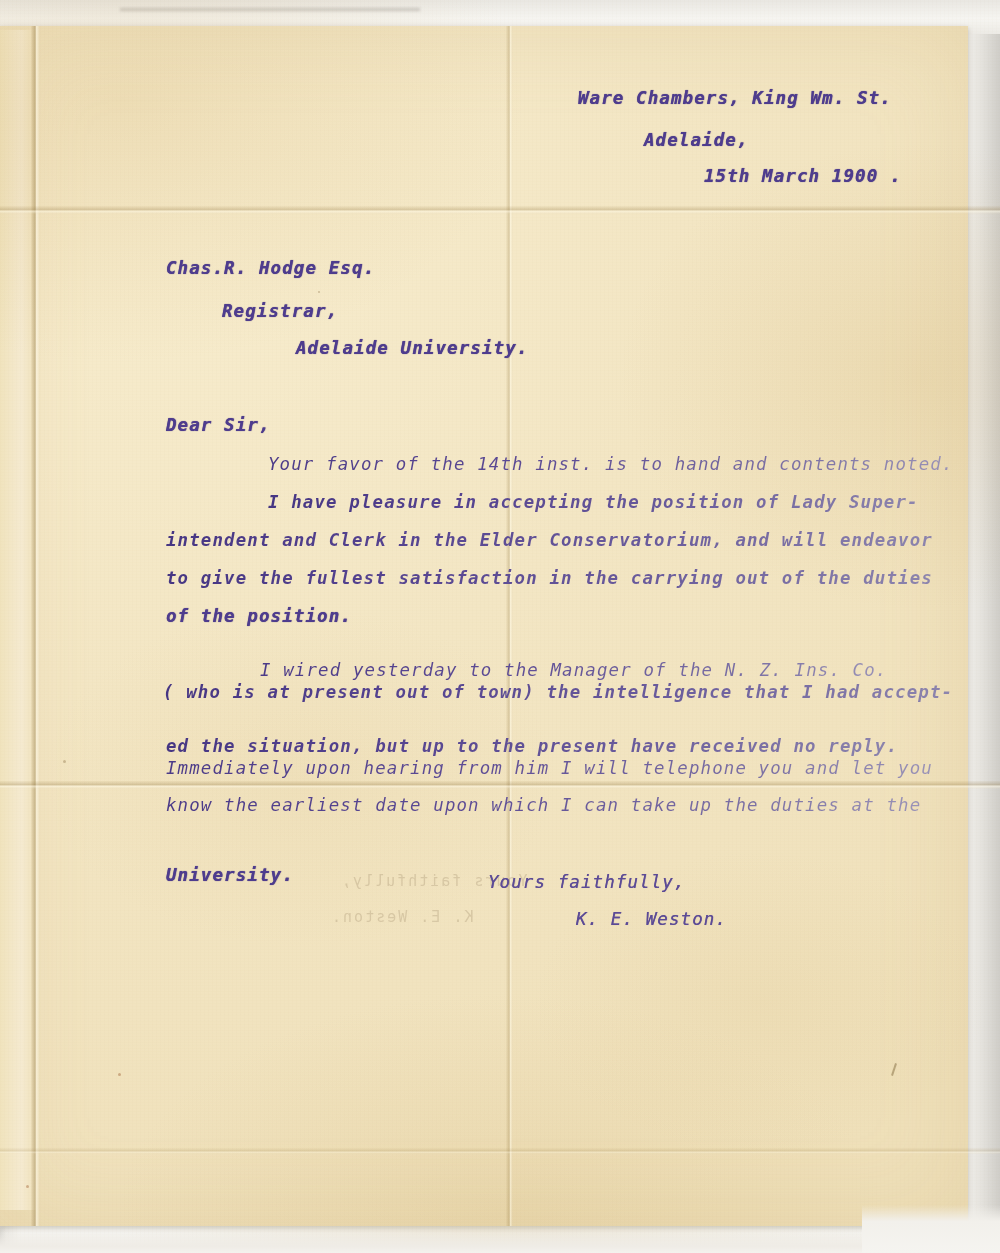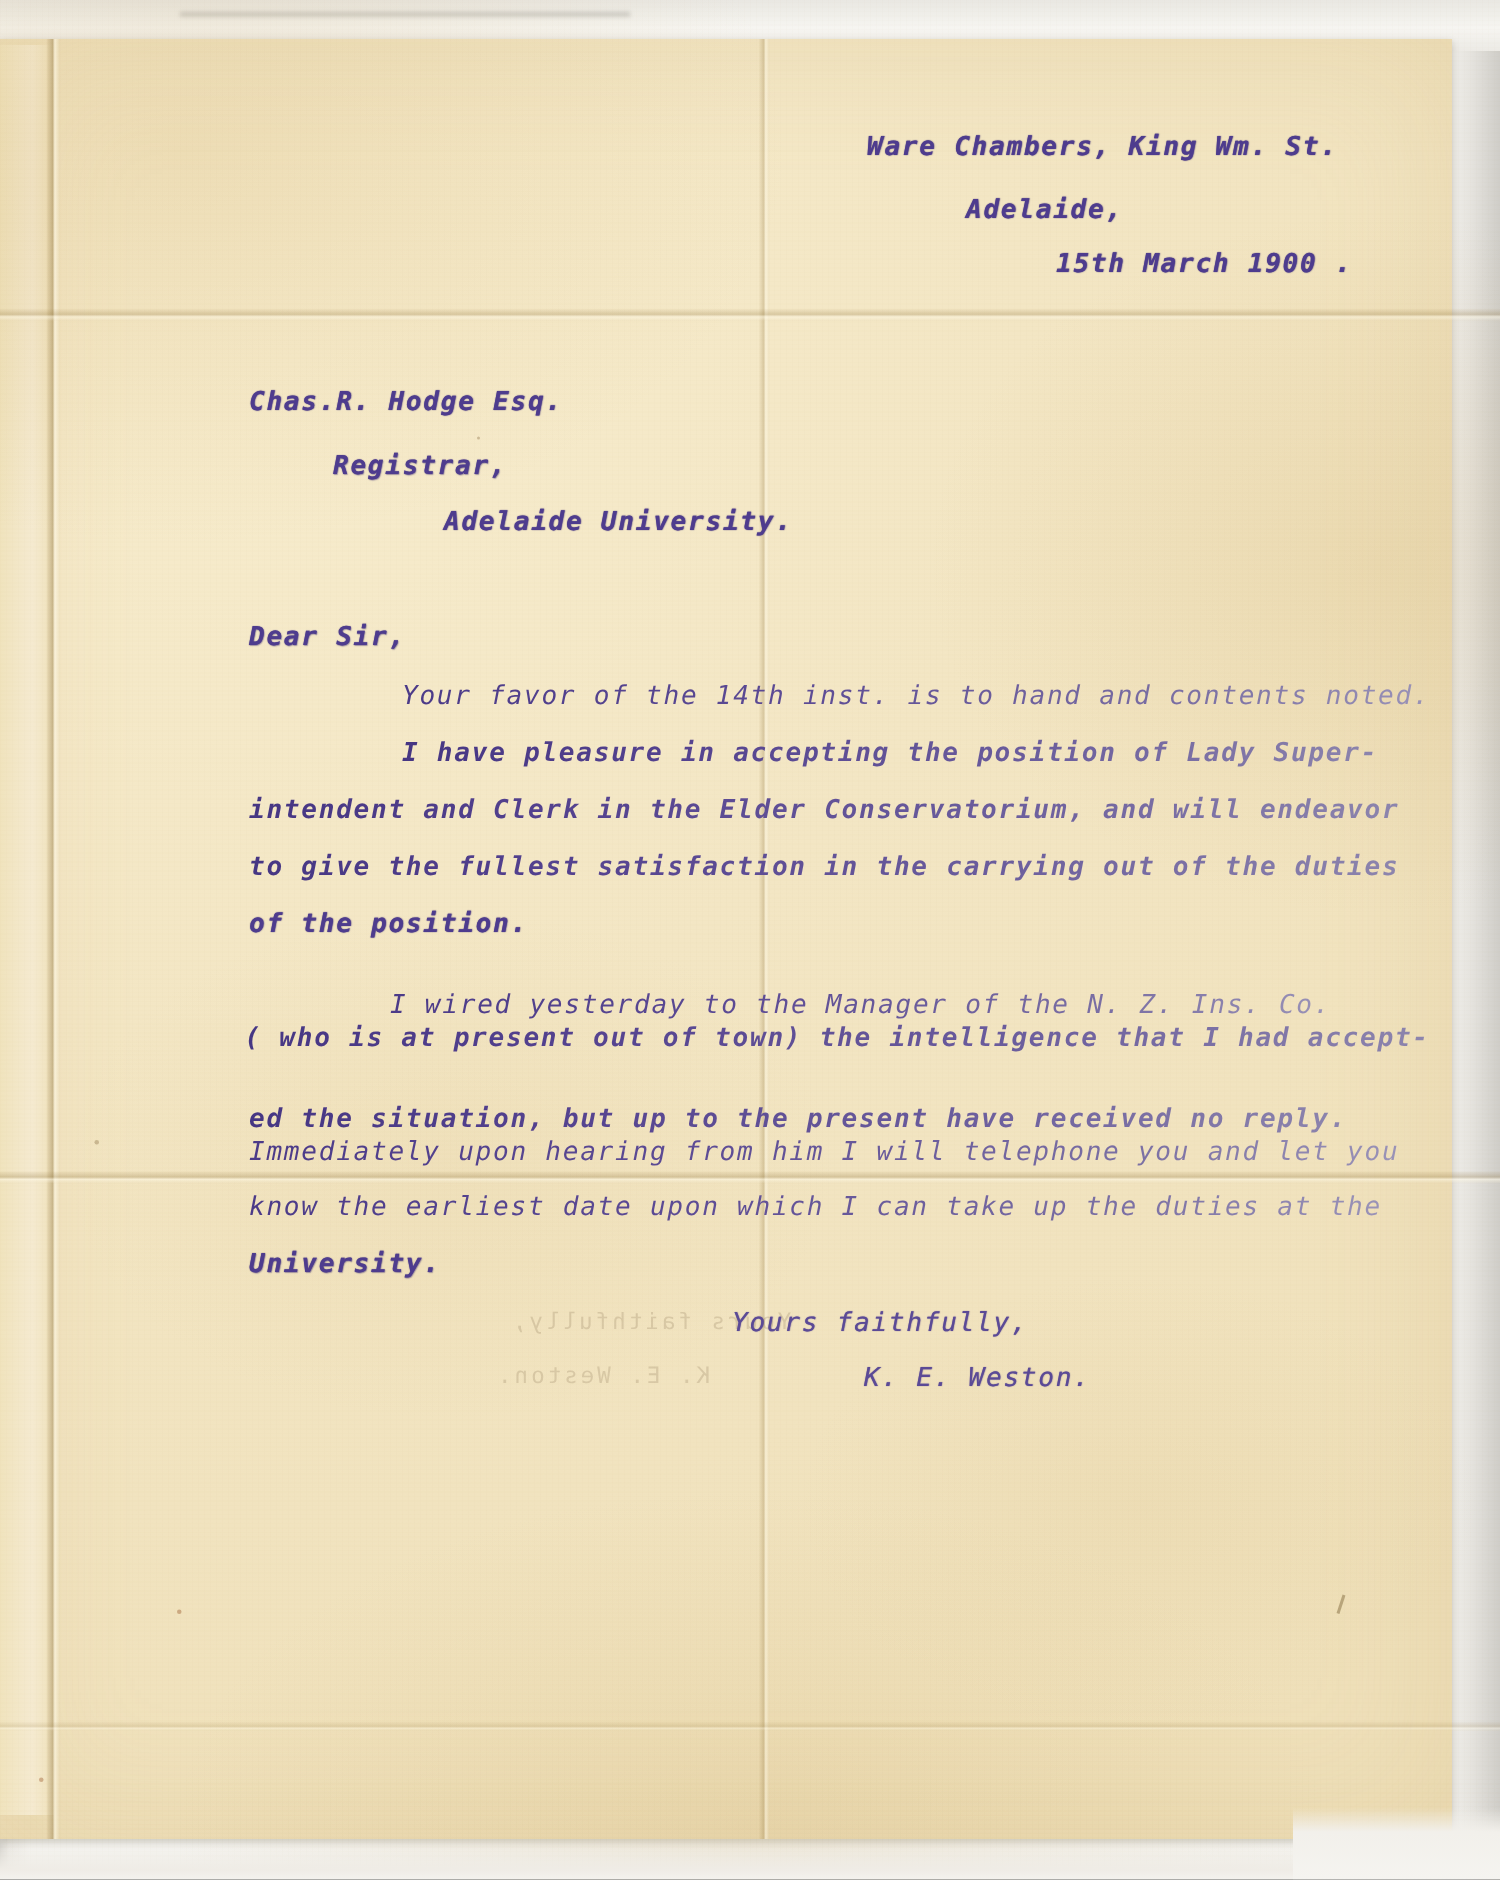--- a/index.html
+++ b/index.html
@@ -225,21 +225,21 @@
     <div class="tline grad" style="left:268px; top:492px;">I have pleasure in accepting the position of Lady Super-</div>
     <div class="tline grad" style="left:166px; top:530px;">intendent and Clerk in the Elder Conservatorium, and will endeavor</div>
     <div class="tline grad" style="left:166px; top:568px;">to give the fullest satisfaction in the carrying out of the duties</div>
     <div class="tline heavy" style="left:166px; top:606px;text-align:center;">of the position.</div>
 
     <div class="tline grad2" style="left:260px; top:644px;margin-top:16px;">I wired yesterday to the Manager of the N. Z. Ins. Co.</div>
     <div class="tline grad" style="left:163px; top:682px;">( who is at present out of town) the intelligence that I had accept-</div>
     <div class="tline grad" style="left:166px; top:736px;">ed the situation, but up to the present have received no reply.</div>
     <div class="tline grad2" style="left:166px; top:758px;">Immediately upon hearing from him I will telephone you and let you</div>
     <div class="tline grad2" style="left:166px; top:795px;">know the earliest date upon which I can take up the duties at the</div>
-    <div class="tline heavy" style="left:166px; top:833px;text-align:right;">University.</div>
+    <div class="tline heavy" style="left:166px; top:865px;text-align:right;">University.</div>
 
     <div class="tline" style="left:488px; top:872px;">Yours faithfully,</div>
     <div class="tline" style="left:576px; top:909px;">K. E. Weston.</div>
 
   </div>
 
   <div class="sheet-bottomfade"></div>
   <div class="sheet-notch"></div>
 
 </div>

